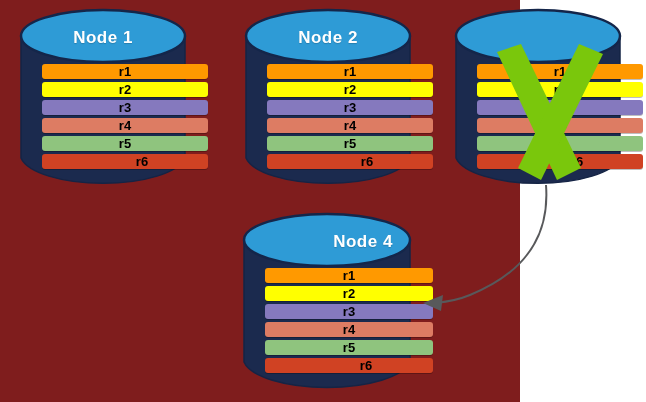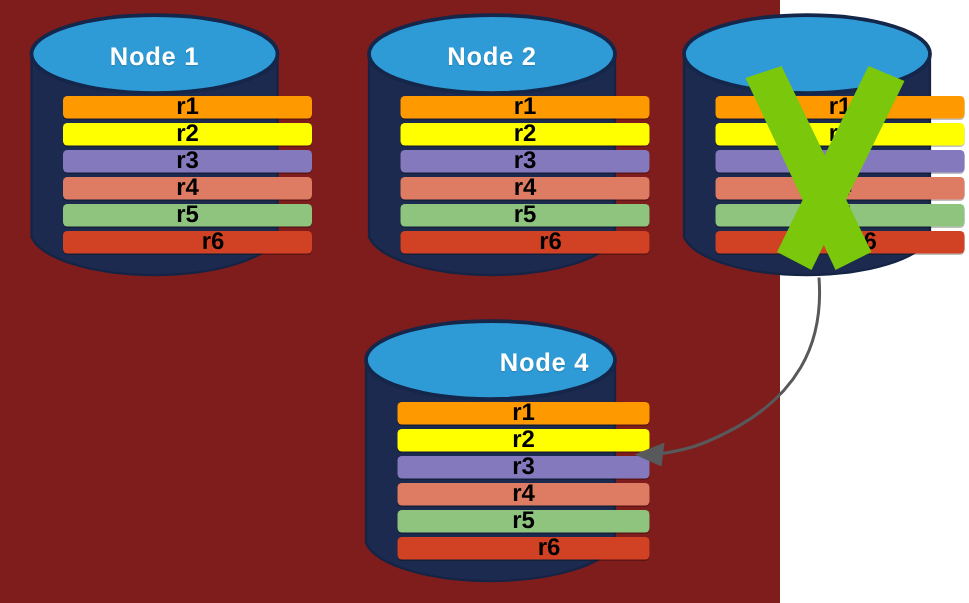--- a/index.html
+++ b/index.html
@@ -46,21 +46,21 @@
     left: 0;
     width: 100%;
   }
   .row-bar {
     position: relative;
     height: 15px;
     margin-bottom: 3px;
     border-radius: 3px;
     color: #000000;
     font-weight: bold;
-    font-size: 16px;
+    font-size: 13px;
     line-height: 15px;
     text-align: center;
     font-family: "Liberation Sans", sans-serif;
     box-shadow: 0 1px 0 rgba(0,0,0,0.25);
   }
   .row-bar:last-child {
     margin-bottom: 0;
     padding-left: 34px;
   }
   .xmark {

